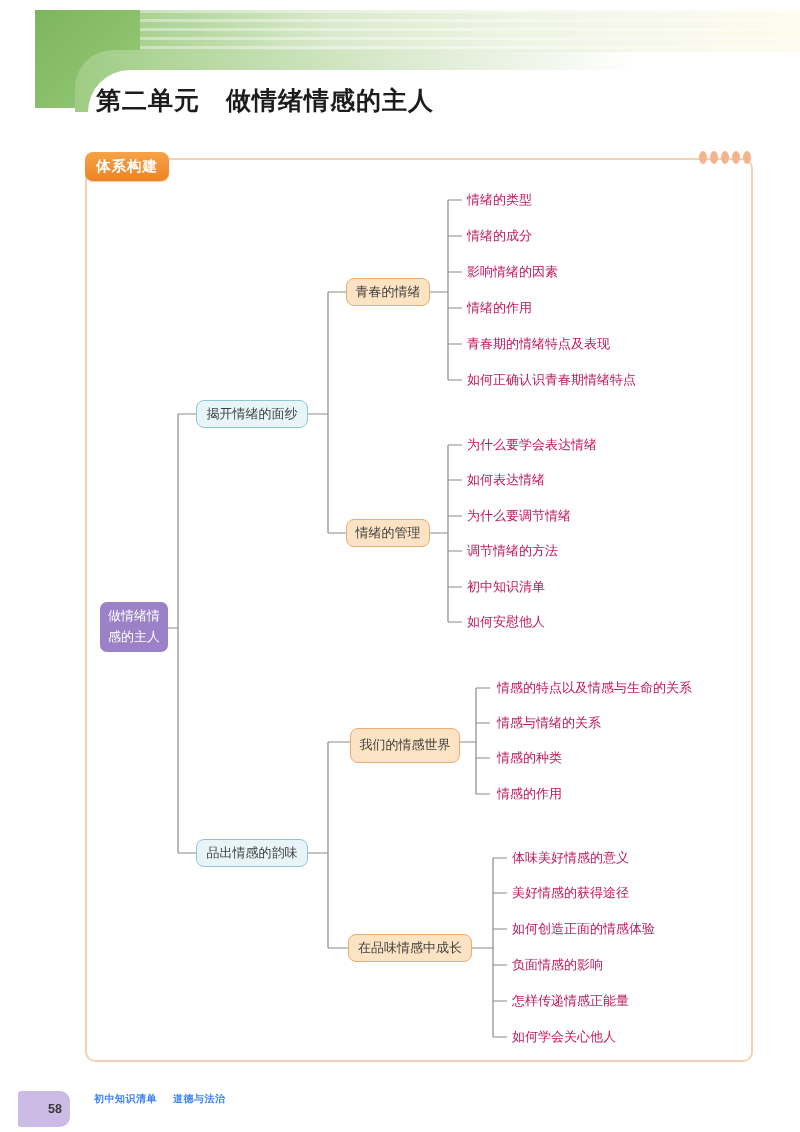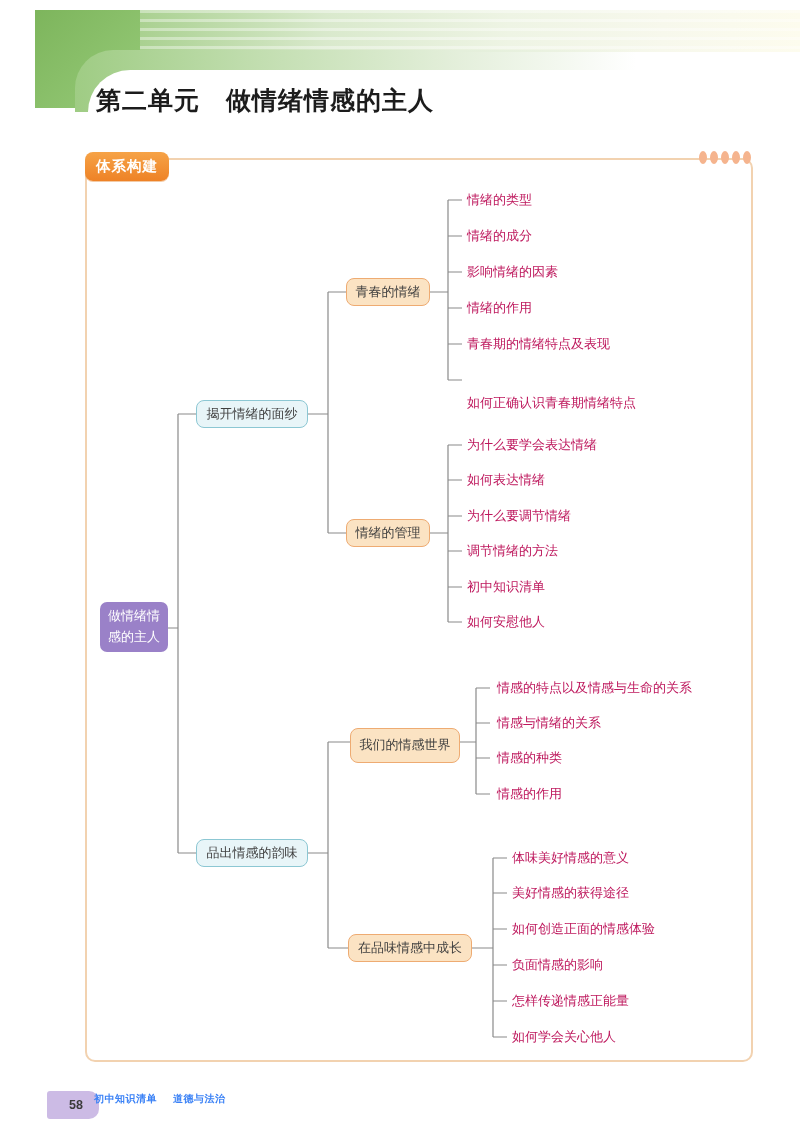--- a/index.html
+++ b/index.html
@@ -36,23 +36,23 @@
   .node{position:absolute;box-sizing:border-box;display:flex;align-items:center;justify-content:center;
     font-size:13px;color:#3f3f3f;border-radius:8px;text-align:center;line-height:1.25;}
   .node-root{background:#9a81c8;color:#ffffff;border-radius:7px;font-size:13px;line-height:1.6;
     padding:2px 6px;font-weight:500;}
   .node-l1{background:#e8f5f8;border:1.5px solid #8cc7d3;}
   .node-l2{background:#fbe3c3;border:1.5px solid #eeab72;}
   .leaf{position:absolute;height:20px;line-height:20px;font-size:13px;color:#be185d;white-space:nowrap;
     font-family:"Liberation Serif",serif;}
 
   
-  .page-pill{position:absolute;left:47px;top:1091px;width:52px;height:28px;background:#ccbbe5;
+  .page-pill{position:absolute;left:18px;top:1091px;width:52px;height:36px;background:#ccbbe5;
     border-radius:3px 10px 10px 3px;color:#3b3b3b;font-size:12.5px;font-weight:bold;
-    display:flex;align-items:center;justify-content:flex-end;padding-right:16px;box-sizing:border-box;}
+    display:flex;align-items:center;justify-content:flex-end;padding-right:8px;box-sizing:border-box;}
   .footer-text{position:absolute;left:94px;top:1092px;font-size:10px;font-weight:600;color:#3b82f6;letter-spacing:.5px;}
   .footer-text .series{margin-right:16px;}
 </style>
 </head>
 <body>
 
 <div class="page">
 
   <div class="deco-band"></div>
   <div class="deco-block"></div>
@@ -93,21 +93,21 @@
   <div class="node node-l2" style="left:346px;top:278px;width:84px;height:28px;">青春的情绪</div>
   <div class="node node-l2" style="left:346px;top:519px;width:84px;height:28px;">情绪的管理</div>
   <div class="node node-l2" style="left:350px;top:728px;width:110px;height:35px;">我们的情感世界</div>
   <div class="node node-l2" style="left:348px;top:934px;width:124px;height:28px;">在品味情感中成长</div>
 
   <div class="leaf" style="left:467px;top:190px;">情绪的类型</div>
   <div class="leaf" style="left:467px;top:226px;">情绪的成分</div>
   <div class="leaf" style="left:467px;top:262px;">影响情绪的因素</div>
   <div class="leaf" style="left:467px;top:298px;">情绪的作用</div>
   <div class="leaf" style="left:467px;top:334px;">青春期的情绪特点及表现</div>
-  <div class="leaf" style="left:467px;top:370px;margin-top:23px;">如何正确认识青春期情绪特点</div>
+  <div class="leaf" style="left:467px;top:370px;">如何正确认识青春期情绪特点</div>
 
   <div class="leaf" style="left:467px;top:435px;">为什么要学会表达情绪</div>
   <div class="leaf" style="left:467px;top:470px;">如何表达情绪</div>
   <div class="leaf" style="left:467px;top:506px;">为什么要调节情绪</div>
   <div class="leaf" style="left:467px;top:541px;">调节情绪的方法</div>
   <div class="leaf" style="left:467px;top:577px;">初中知识清单</div>
   <div class="leaf" style="left:467px;top:612px;">如何安慰他人</div>
 
   <div class="leaf" style="left:497px;top:678px;">情感的特点以及情感与生命的关系</div>
   <div class="leaf" style="left:497px;top:713px;">情感与情绪的关系</div>

